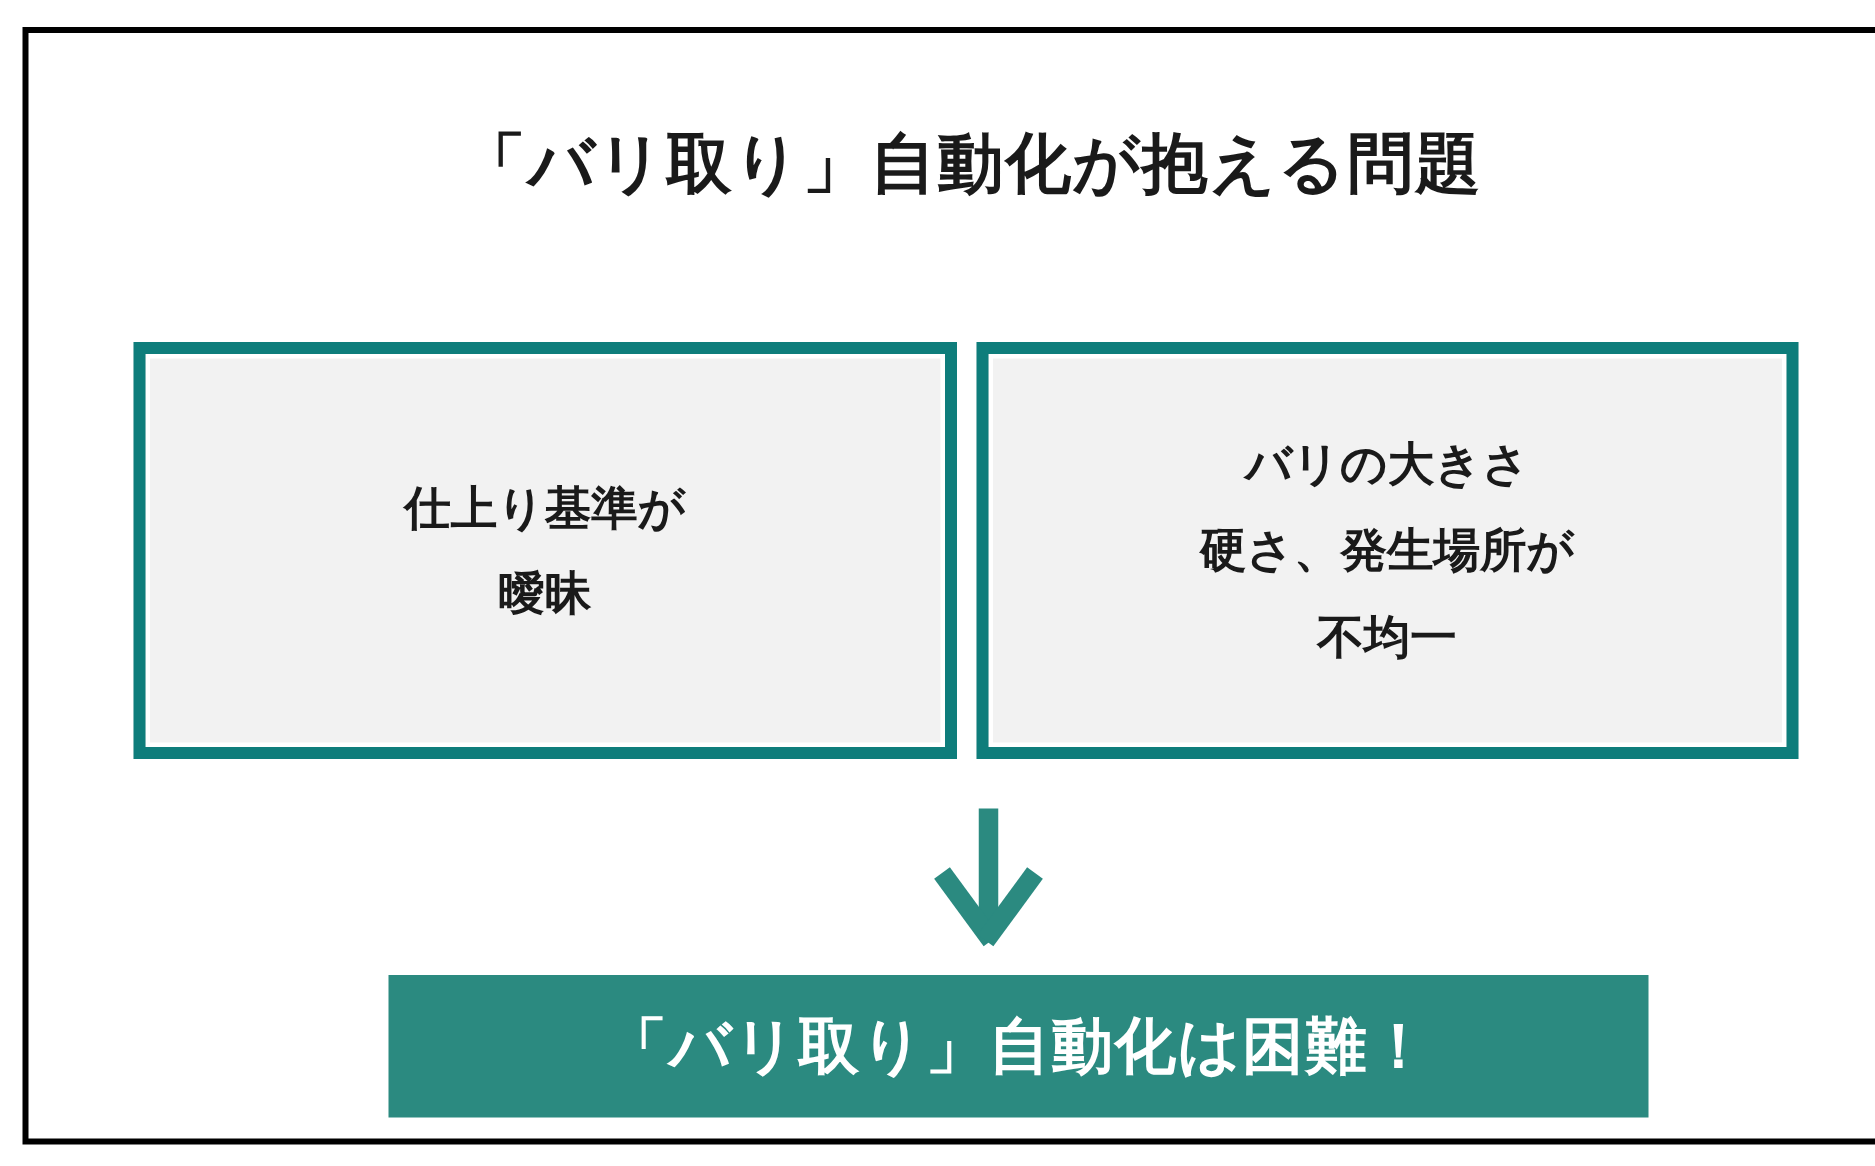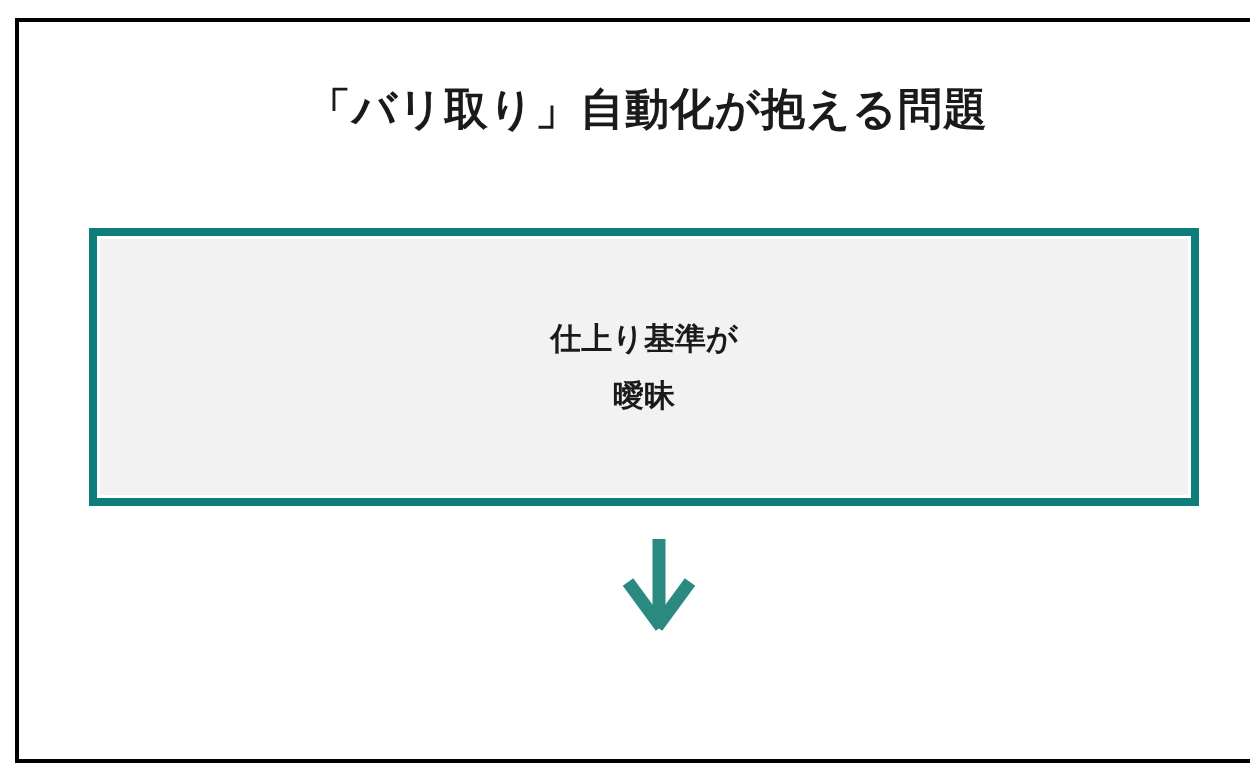--- a/index.html
+++ b/index.html
@@ -95,23 +95,31 @@
 <div class="stage">
   <div class="outer-frame">
 
     <div class="slide-title">「バリ取り」自動化が抱える問題</div>
 
     <div class="box-row">
       <div class="problem-box">
         <div class="box-text">仕上り基準が
 曖昧</div>
       </div>
+      <div class="problem-box">
+        <div class="box-text">バリの大きさ
+硬さ、発生場所が
+不均一</div>
+      </div>
     </div>
 
     <svg class="down-arrow" viewBox="0 0 88 100" xmlns="http://www.w3.org/2000/svg" aria-hidden="true">
       <line x1="44" y1="4" x2="44" y2="84" stroke="#2b8a80" stroke-width="13"></line>
       <line x1="13" y1="47" x2="46" y2="92" stroke="#2b8a80" stroke-width="13"></line>
       <line x1="75" y1="47" x2="42" y2="92" stroke="#2b8a80" stroke-width="13"></line>
     </svg>
 
+    <div class="conclusion-banner">
+      <div class="banner-text">「バリ取り」自動化は困難！</div>
+    </div>
 
   </div>
 </div>
 
 </body></html>

